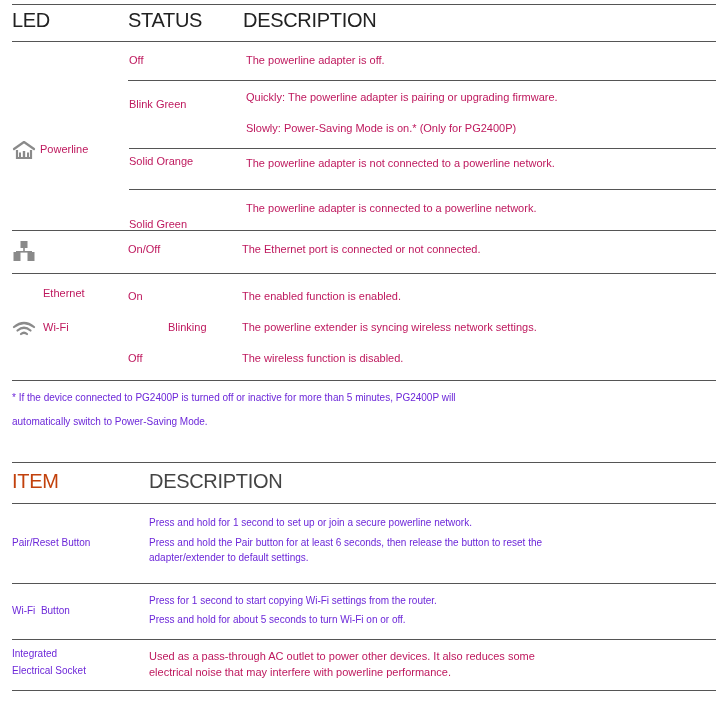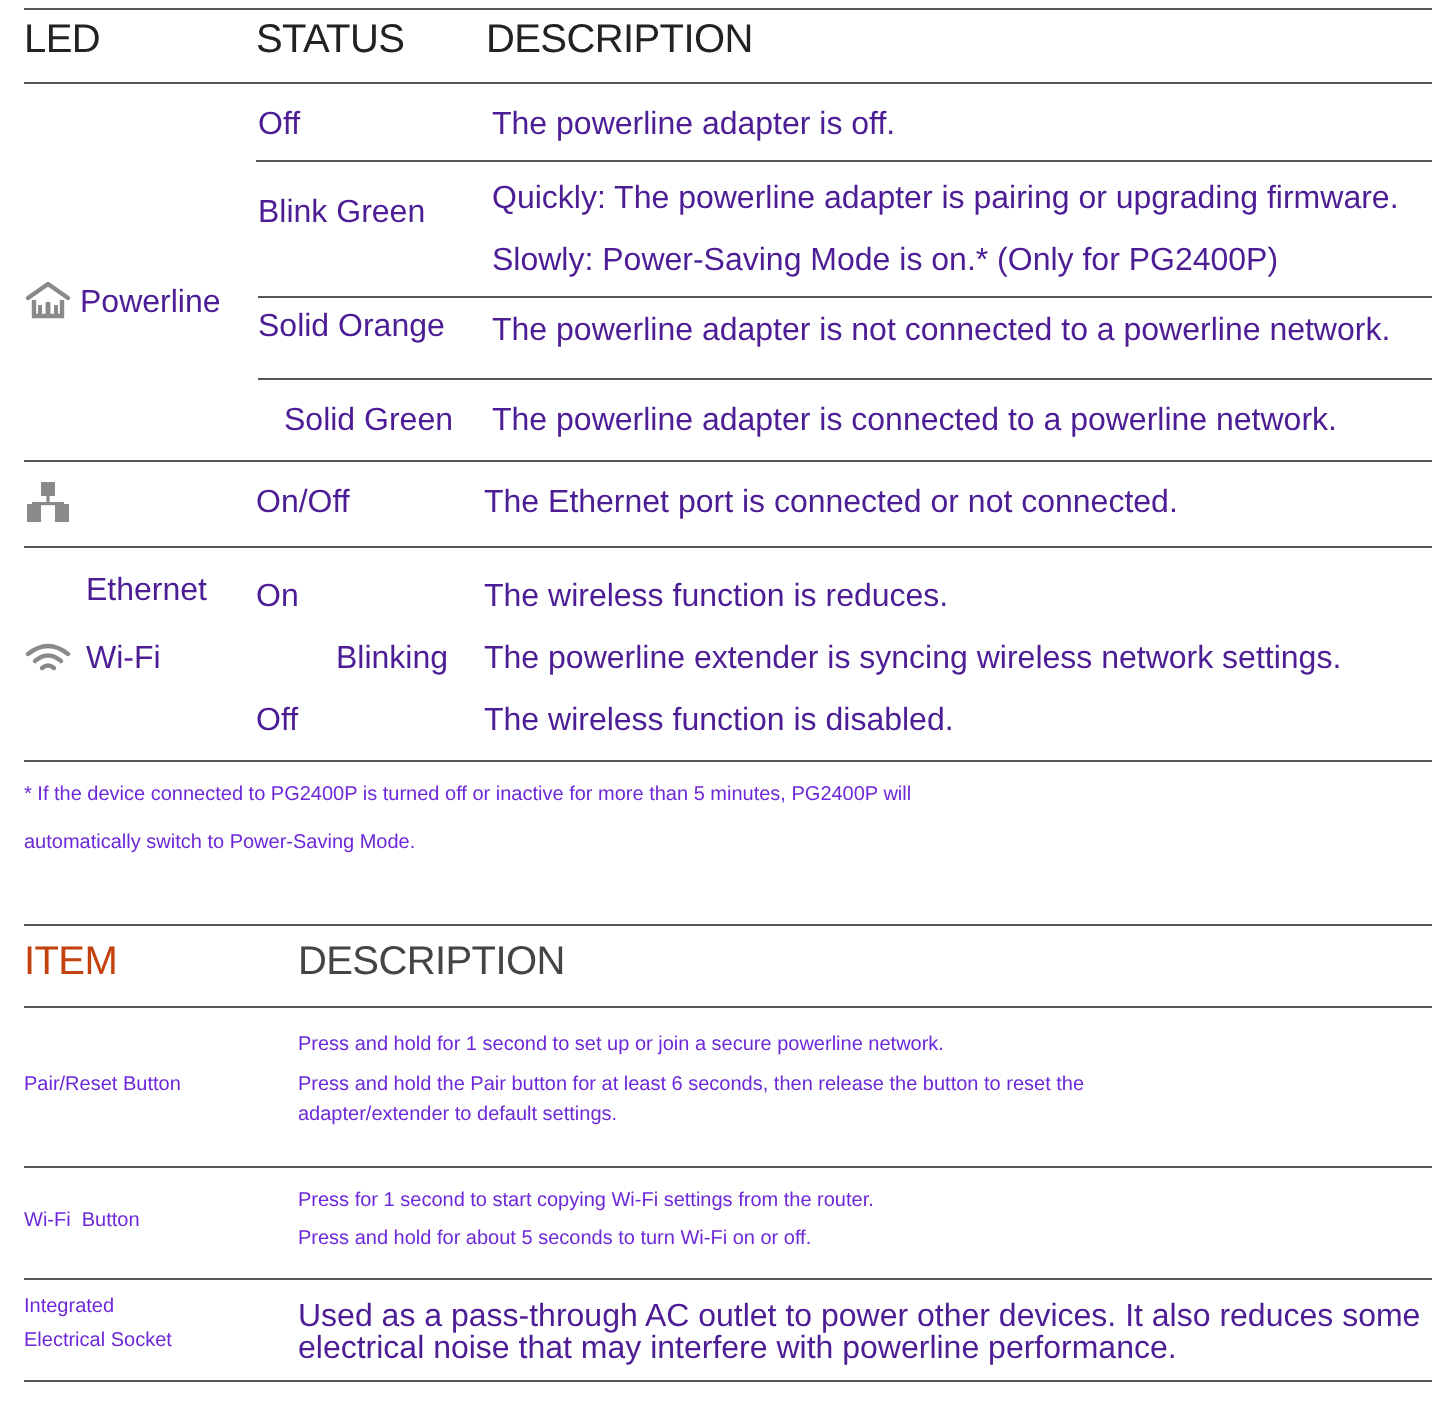--- a/index.html
+++ b/index.html
@@ -4,21 +4,21 @@
 <style>
   html, body { margin: 0; padding: 0; background: #ffffff; }
   body {
     width: 716px; height: 701px; position: relative; overflow: hidden;
     font-family: "Liberation Sans", "DejaVu Sans", sans-serif;
     color: #333333;
   }
   .hline { position: absolute; height: 1px; background: #555555; }
   .abs { position: absolute; white-space: nowrap; }
   .h-big { font-size: 20px; color: #222222; letter-spacing: -0.3px; }
-  .t14 { font-size: 16px; color: #4c1d95; }
+  .t14 { font-size: 11px; color: #be185d; }
   .t13 { font-size: 10px; color: #6d28d9; }
   .icon { position: absolute; }
 </style>
 </head>
 <body>
 
 <div class="hline" style="left:12px; top:4px; width:704px;"></div>
 
 <div class="abs h-big" style="left:12px; top:9px;">LED</div>
 <div class="abs h-big" style="left:128px; top:9px;">STATUS</div>
@@ -44,21 +44,21 @@
 
   <span class="abs t14" style="left:129px; top:98px;">Blink Green</span>
   <span class="abs t14" style="left:246px; top:91px;">Quickly: The powerline adapter is pairing or upgrading firmware.</span>
   <span class="abs t14" style="left:246px; top:122px;">Slowly: Power-Saving Mode is on.* (Only for PG2400P)</span>
   <div class="hline" style="left:129px; top:148px; width:587px;"></div>
 
   <span class="abs t14" style="left:129px; top:155px;">Solid Orange</span>
   <span class="abs t14" style="left:246px; top:157px;">The powerline adapter is not connected to a powerline network.</span>
   <div class="hline" style="left:129px; top:189px; width:587px;"></div>
 
-  <span class="abs t14" style="left:129px; top:202px;margin-left:13px;">Solid Green</span>
+  <span class="abs t14" style="left:129px; top:218px;">Solid Green</span>
   <span class="abs t14" style="left:246px; top:202px;">The powerline adapter is connected to a powerline network.</span>
 </div>
 
 <div class="hline" style="left:12px; top:230px; width:704px;"></div>
 
 <div>
   <span class="icon" style="left:12px; top:240px;">
     <svg width="24" height="22" viewBox="0 0 24 22">
       <rect x="8.5" y="1" width="7" height="7" fill="#8a8a8a"></rect>
       <rect x="11.2" y="7" width="1.6" height="5" fill="#8a8a8a"></rect>
@@ -77,21 +77,21 @@
 <div>
   <span class="icon" style="left:12px; top:320px;">
     <svg width="24" height="18" viewBox="0 0 24 18">
       <path d="M2 7 Q12 -1 22 7" fill="none" stroke="#8a8a8a" stroke-width="2.2" stroke-linecap="round"></path>
       <path d="M5.5 10.5 Q12 5 18.5 10.5" fill="none" stroke="#8a8a8a" stroke-width="2.2" stroke-linecap="round"></path>
       <path d="M9 14 Q12 11.5 15 14" fill="none" stroke="#8a8a8a" stroke-width="2.2" stroke-linecap="round"></path>
     </svg>
   </span>
   <span class="abs t14" style="left:43px; top:321px;">Wi-Fi</span>
   <span class="abs t14" style="left:128px; top:290px;">On</span>
-  <span class="abs t14" style="left:242px; top:290px;">The wireless function is reduces.</span>
+  <span class="abs t14" style="left:242px; top:290px;">The enabled function is enabled.</span>
   <span class="abs t14" style="left:128px; top:321px;margin-left:40px;">Blinking</span>
   <span class="abs t14" style="left:242px; top:321px;">The powerline extender is syncing wireless network settings.</span>
   <span class="abs t14" style="left:128px; top:352px;">Off</span>
   <span class="abs t14" style="left:242px; top:352px;">The wireless function is disabled.</span>
 </div>
 
 <div class="hline" style="left:12px; top:380px; width:704px;"></div>
 
 <div>
   <span class="abs t13" style="left:12px; top:392px;">* If the device connected to PG2400P is turned off or inactive for more than 5 minutes, PG2400P will</span>

